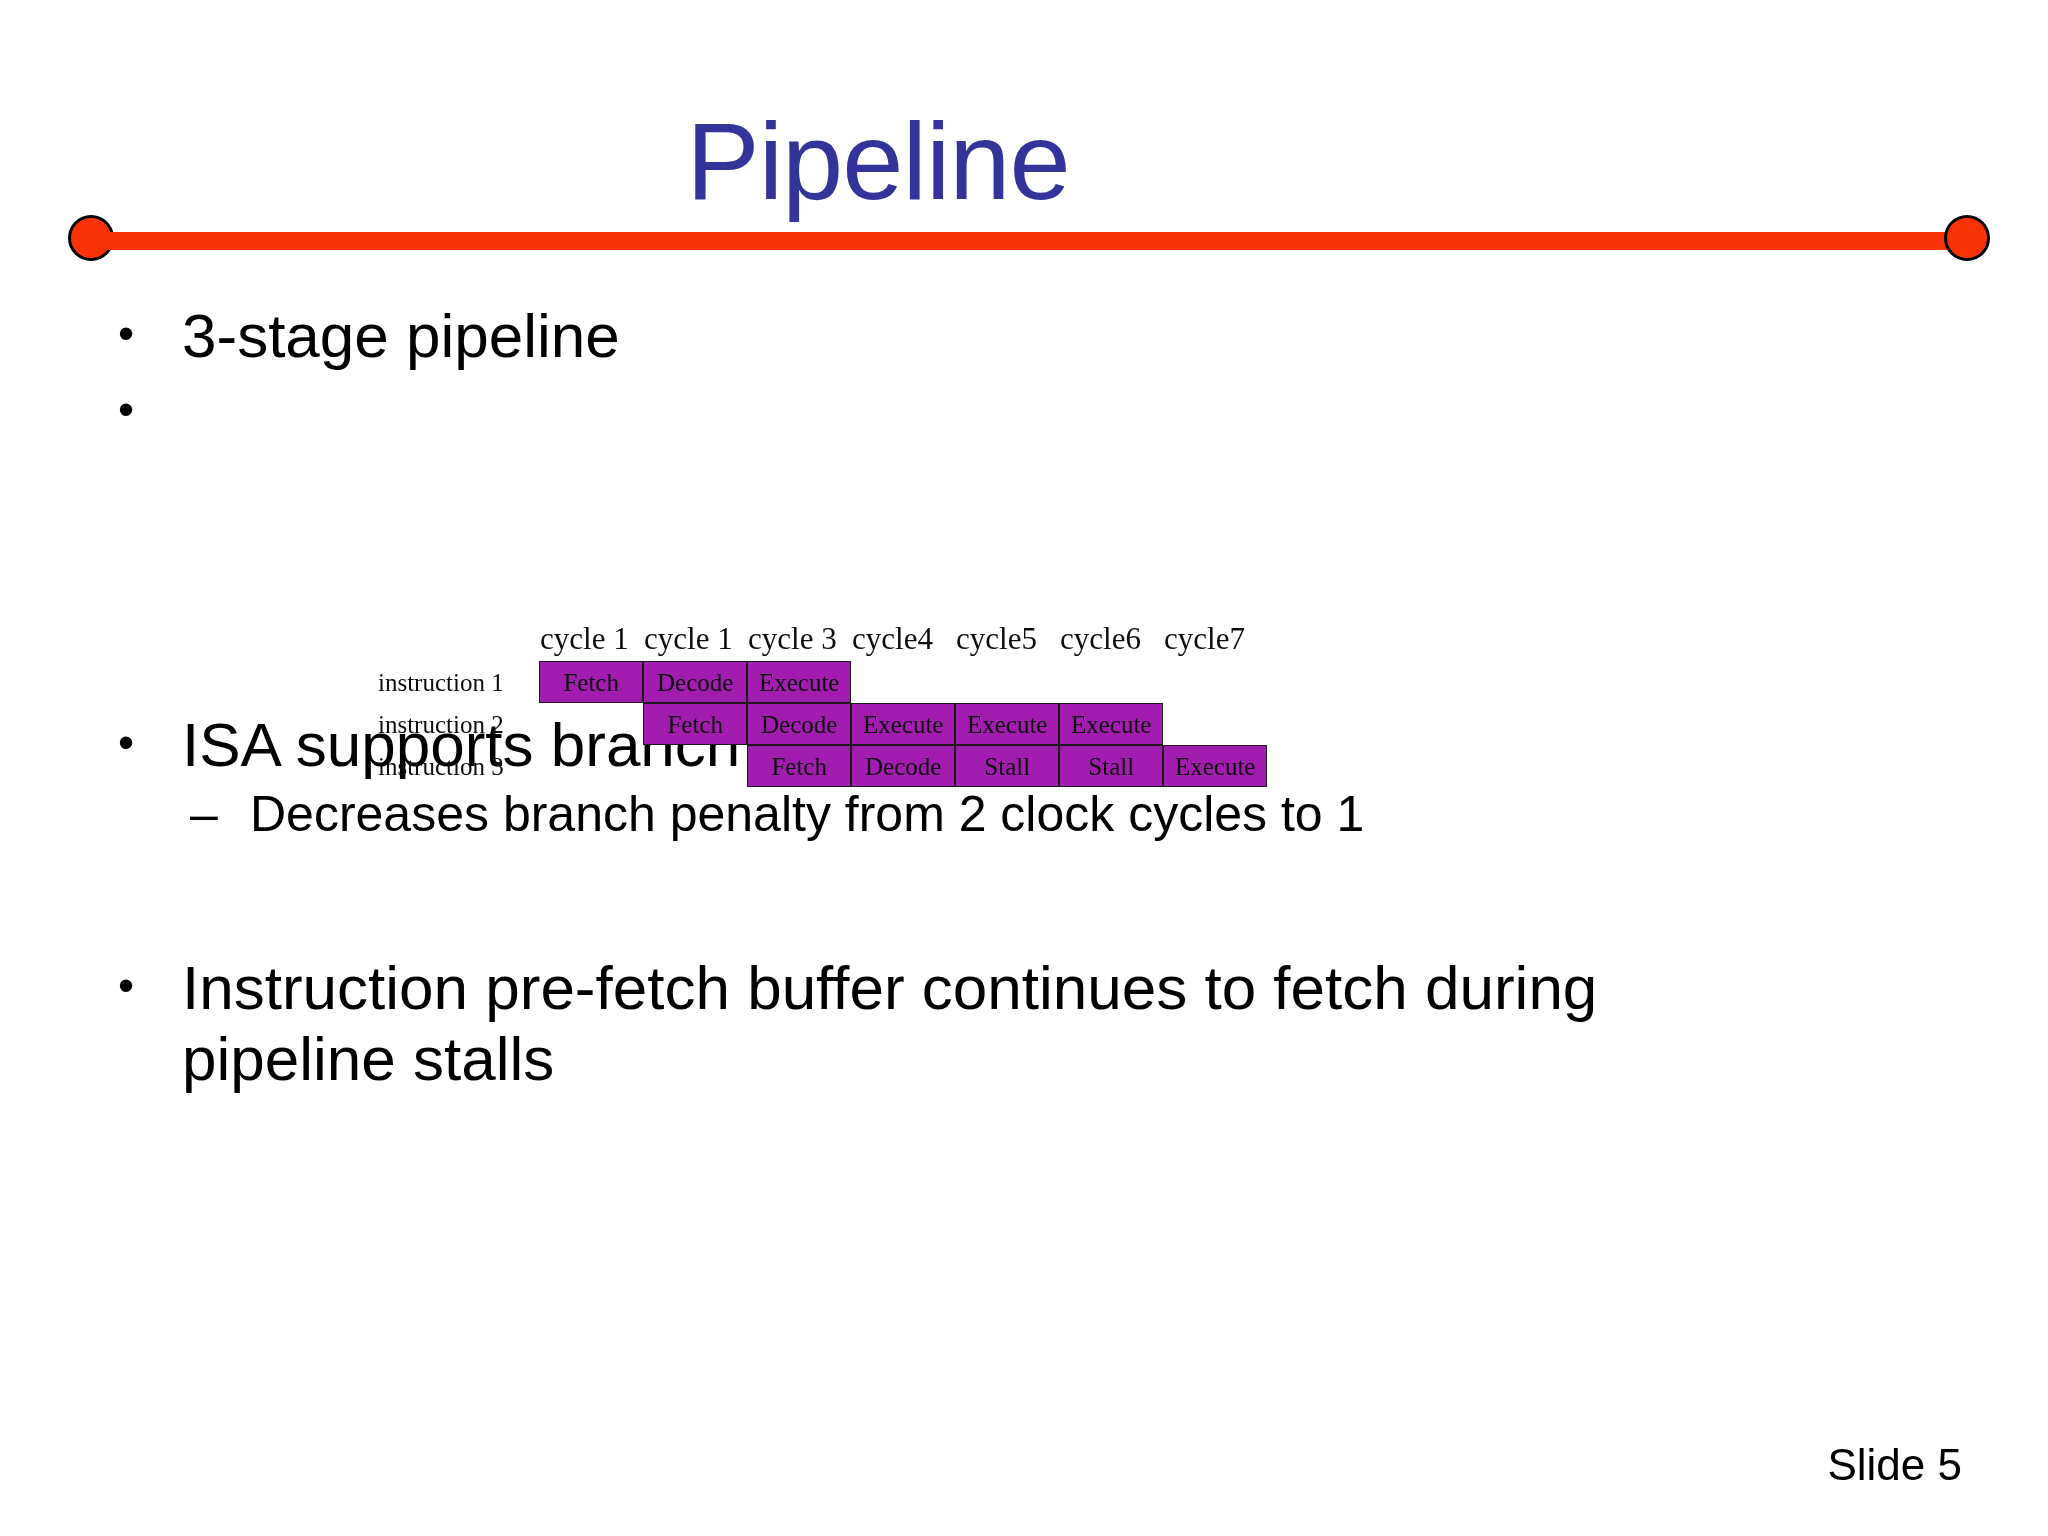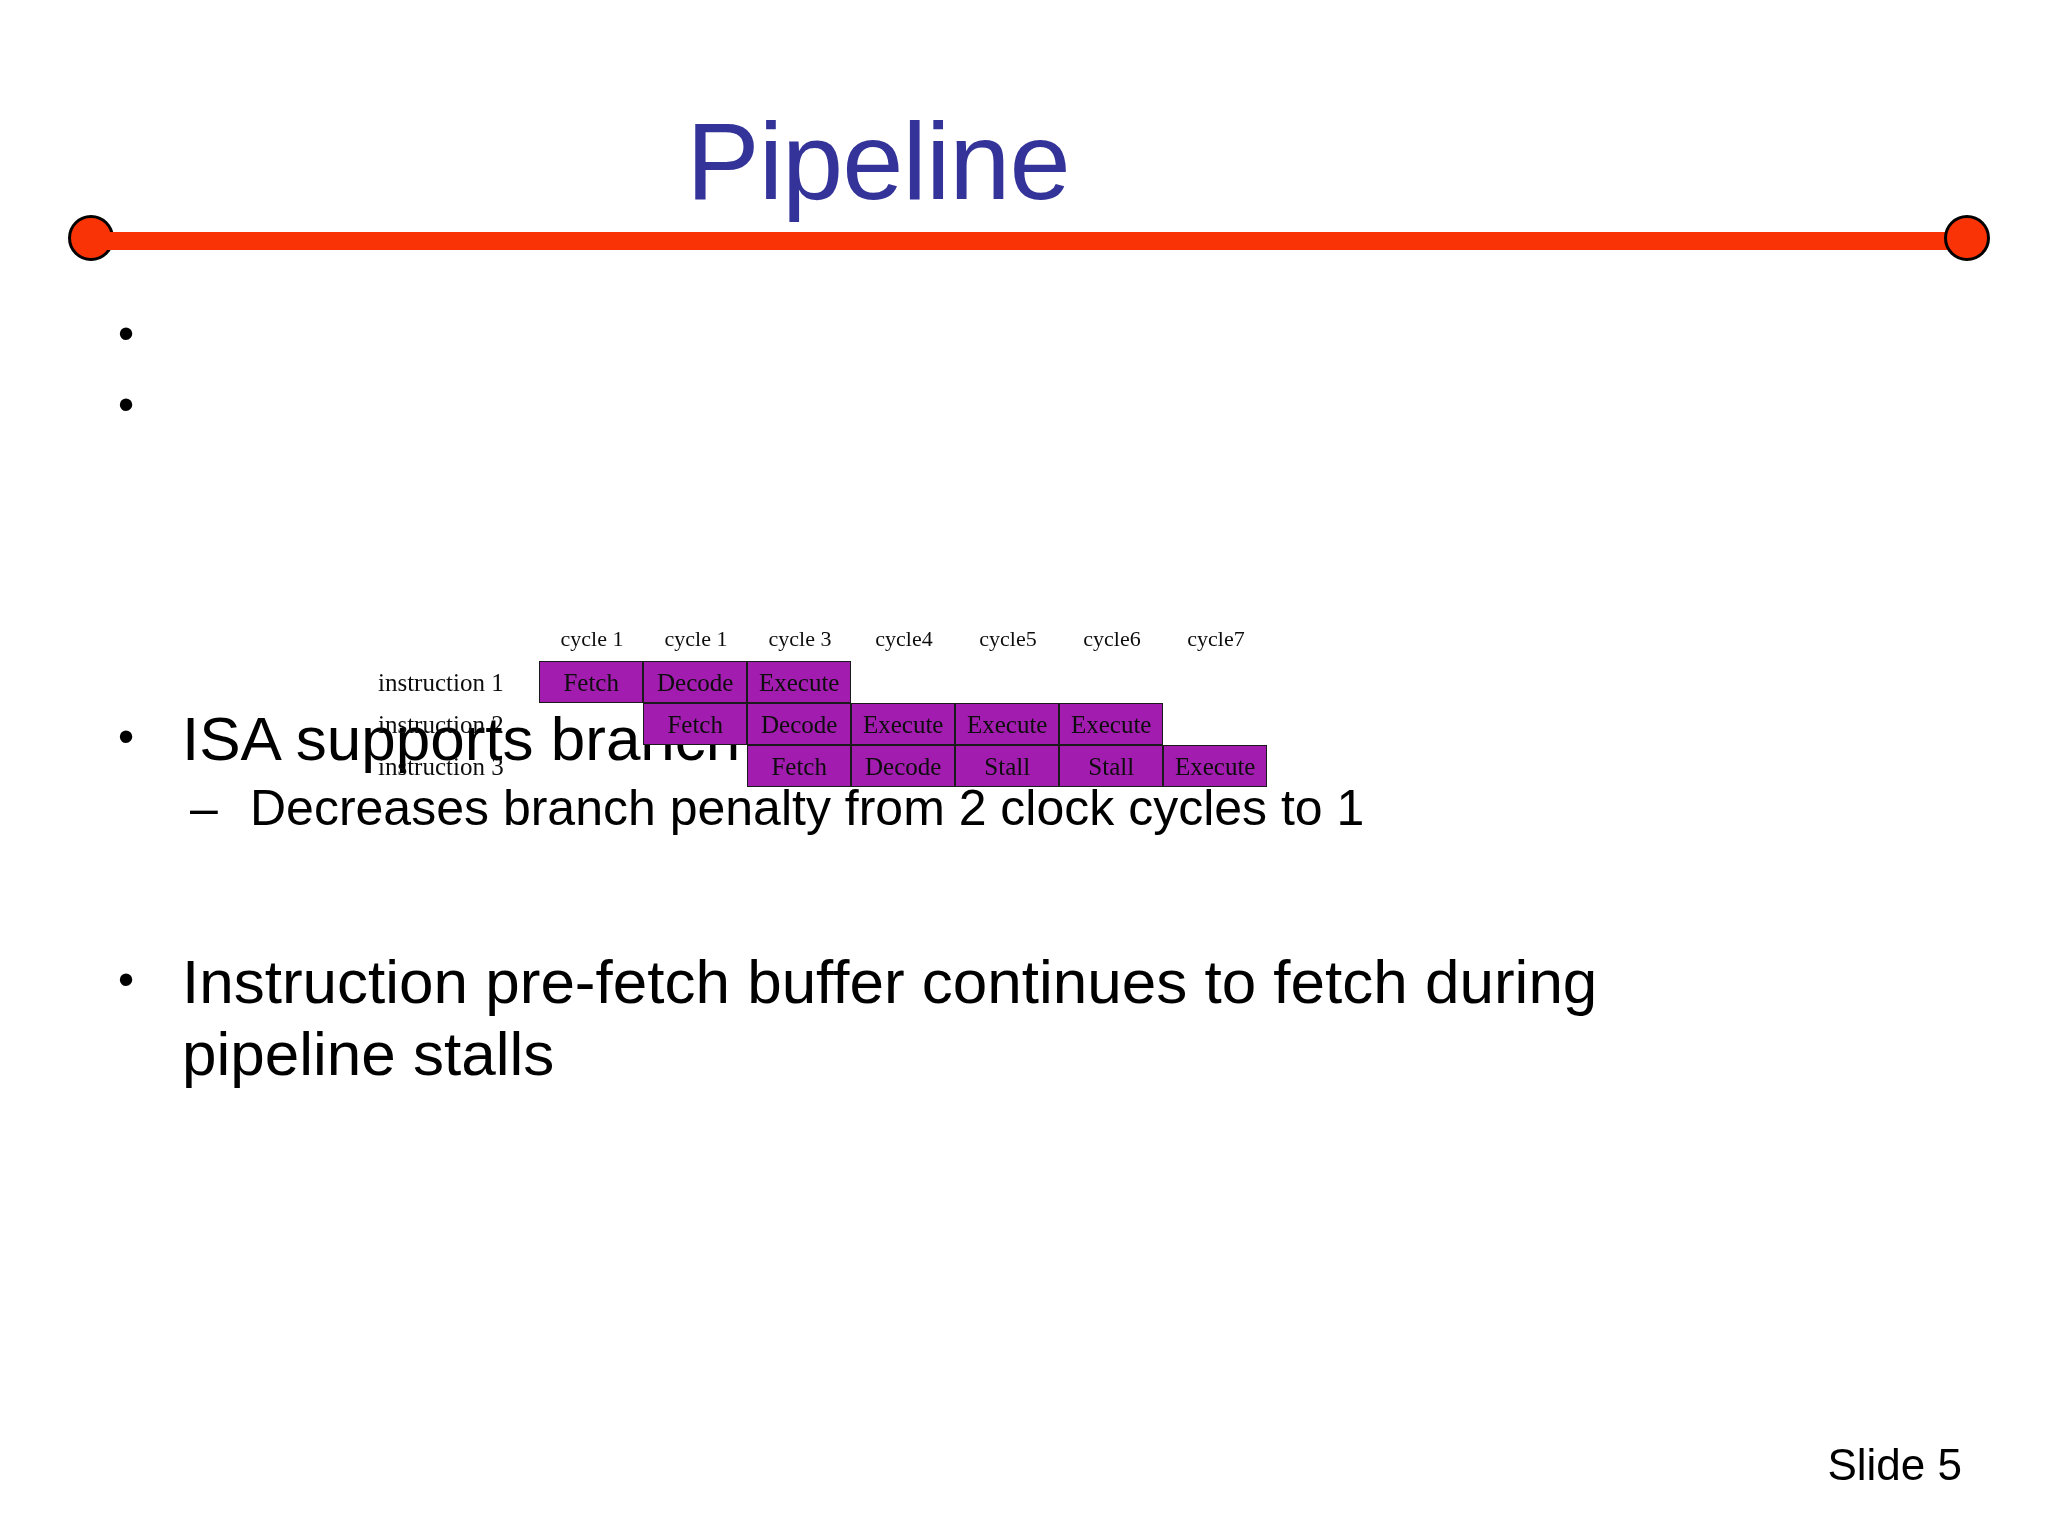--- a/index.html
+++ b/index.html
@@ -123,22 +123,21 @@
     position: absolute;
     inset: 0;
   }
   
   .cyc-head {
     position: absolute;
     top: 0px;
     width: 104px;
     height: 34px;
     line-height: 34px;
-    text-align: center;
-    font-size: 22px;
+    font-size: 31px;
     white-space: nowrap;
   }
   .row-label {
     position: absolute;
     left: -4px;
     width: 152px;
     height: 42px;
     line-height: 42px;
     text-align: left;
     font-size: 25px;
@@ -177,20 +176,21 @@
 <div class="divider-wrap">
   <div class="divider-dot left"></div>
   <div class="divider-line"></div>
   <div class="divider-dot right"></div>
 </div>
 
 <div class="body">
 
   <div class="bullet-row bullet-l1">
     <span class="marker">•</span>
+    <span class="btext">3-stage pipeline</span>
   </div>
 
   <div class="bullet-row bullet-l1">
     <span class="marker">•</span>
   </div>
 
   <div class="gap-after-intro"></div>
   <div style="height:250px"></div>
 
   <div class="bullet-row bullet-l1">

